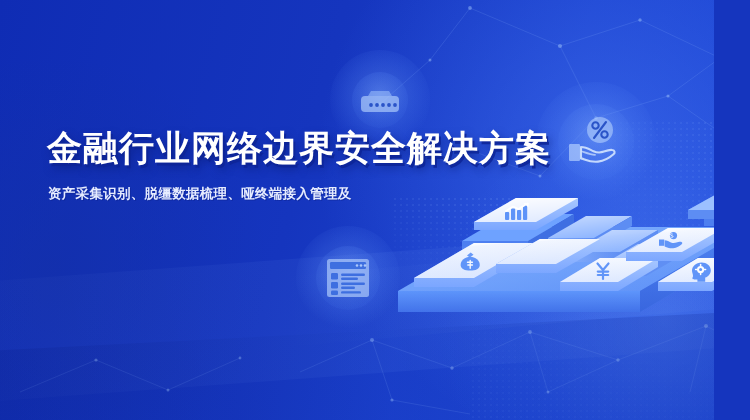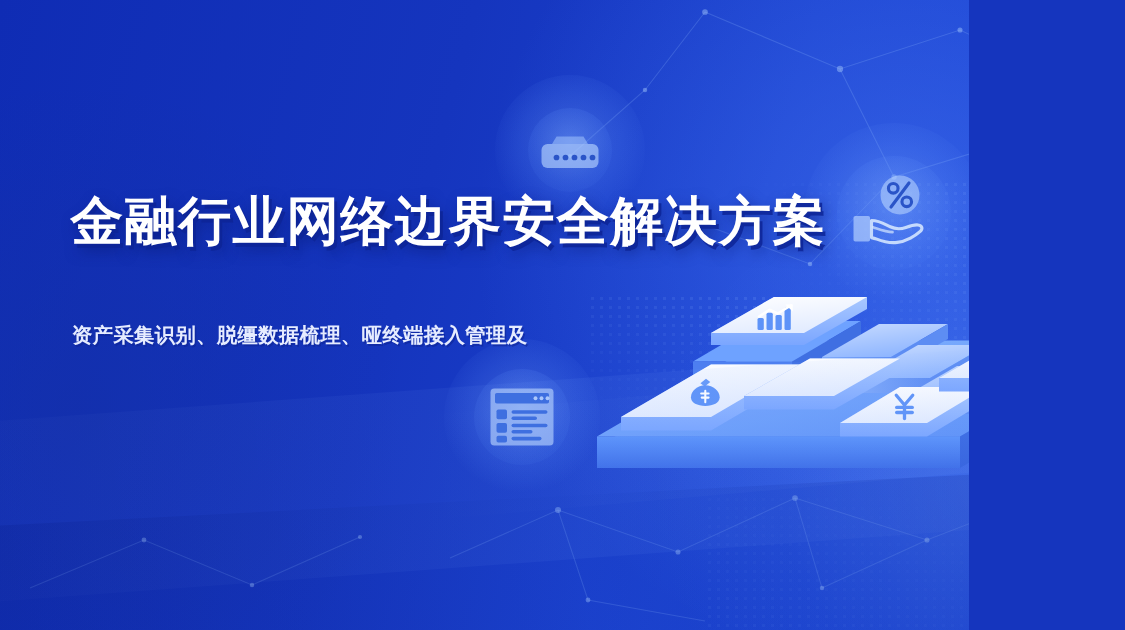--- a/index.html
+++ b/index.html
@@ -2,21 +2,21 @@
 <html><head>
 <meta charset="utf-8">
 <style>
   html,body{margin:0;padding:0;}
   body{
     width:750px;height:420px;overflow:hidden;
     font-family:"Liberation Sans","DejaVu Sans",sans-serif;
     background:#1535be;
   }
   #banner{
-    position:relative;width:646px;height:420px;overflow:hidden;
+    position:relative;width:714px;height:420px;overflow:hidden;
     background:#1535be;
   }
 
   
   .bg-base{position:absolute;inset:0;background:linear-gradient(105deg,#0f2cb4 0%,#1535be 42%,#1b42cf 72%,#1c46d6 100%);}
   .bg-glow-a{position:absolute;left:300px;top:-120px;width:620px;height:560px;border-radius:50%;
     background:radial-gradient(circle at 50% 50%, rgba(86,134,255,.42) 0%, rgba(70,118,245,.24) 38%, rgba(30,70,215,0) 70%);}
   .bg-glow-b{position:absolute;left:430px;top:120px;width:470px;height:400px;border-radius:50%;
     background:radial-gradient(circle at 50% 50%, rgba(110,160,255,.30) 0%, rgba(60,110,240,.12) 48%, rgba(30,70,215,0) 74%);}
   .bg-glow-left{position:absolute;left:-180px;top:60px;width:460px;height:420px;border-radius:50%;
@@ -70,21 +70,20 @@
     position:absolute;left:47px;top:124px;
     font-size:35px;line-height:48px;font-weight:bold;color:#ffffff;
     letter-spacing:1px;white-space:nowrap;
     text-shadow:2px 3px 0 rgba(13,36,150,.85), 3px 5px 9px rgba(8,24,110,.55);
   }
   #subtitle{
     position:absolute;left:48px;top:182px;width:330px;
     font-size:13.5px;line-height:23px;font-weight:bold;color:#e6ecff;
     letter-spacing:.3px;
     text-shadow:1px 1px 0 rgba(13,36,150,.6);
-    margin-top:30px;
   }
   #subtitle div{white-space:nowrap;}
 </style>
 </head>
 <body>
 
 <div id="banner">
 
   <div class="bg-base"></div>
   <div class="bg-glow-left"></div>

